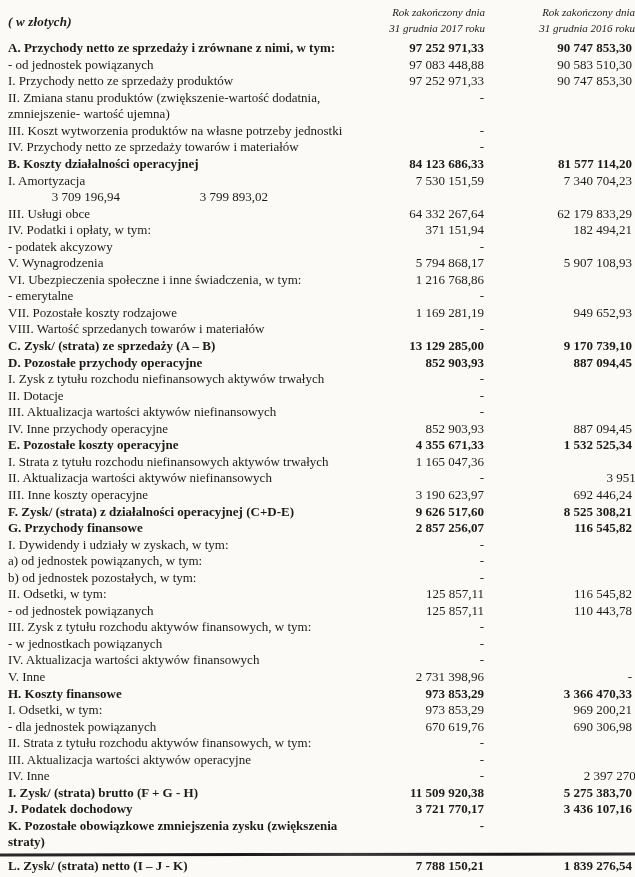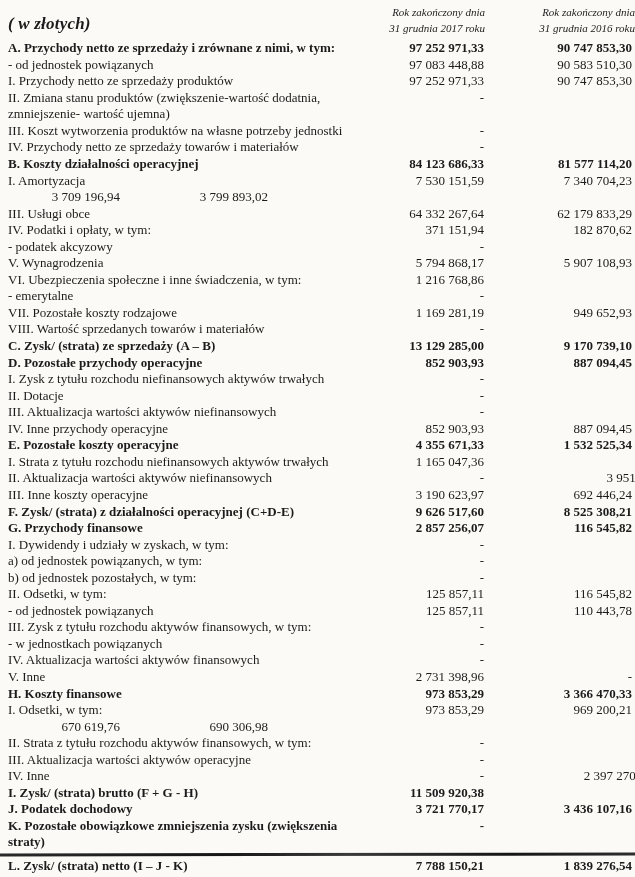--- a/index.html
+++ b/index.html
@@ -19,21 +19,21 @@
   
   .header {
     display: flex;
     align-items: flex-start;
     margin-bottom: 4px;
   }
   .header .fill { flex: 1 1 auto; }
   .currency-note {
     font-style: italic;
     font-weight: bold;
-    font-size: 17px;
+    font-size: 13px;
     padding-top: 9px;
     letter-spacing: 0.2px;
   }
   .hdr-col {
     font-style: italic;
     font-size: 11px;
     line-height: 15.6px;
     text-align: right;
     white-space: nowrap;
   }
@@ -141,21 +141,21 @@
 
   <div class="row">
     <div class="lbl">III. Usługi obce</div>
     <div class="val v1">64 332 267,64</div>
     <div class="val v2">62 179 833,29</div>
   </div>
 
   <div class="row">
     <div class="lbl">IV. Podatki i opłaty, w tym:</div>
     <div class="val v1">371 151,94</div>
-    <div class="val v2">182 870,62</div>
+    <div class="val v2">182 494,21</div>
   </div>
 
   <div class="row">
     <div class="lbl">- podatek akcyzowy</div>
     <div class="val v1 dash1">-</div>
     <div class="val v2 dash2">-</div>
   </div>
 
   <div class="row">
     <div class="lbl">V. Wynagrodzenia</div>
@@ -317,20 +317,21 @@
     <div class="val v2">3 366 470,33</div>
   </div>
 
   <div class="row">
     <div class="lbl">I. Odsetki, w tym:</div>
     <div class="val v1">973 853,29</div>
     <div class="val v2">969 200,21</div>
   </div>
 
   <div class="row">
+    <div class="lbl">- dla jednostek powiązanych</div>
     <div class="val v1">670 619,76</div>
     <div class="val v2">690 306,98</div>
   </div>
 
   <div class="row">
     <div class="lbl">II. Strata z tytułu rozchodu aktywów finansowych, w tym:</div>
     <div class="val v1 dash1">-</div>
     <div class="val v2 dash2">-</div>
   </div>
 
@@ -342,20 +343,21 @@
 
   <div class="row">
     <div class="lbl">IV. Inne</div>
     <div class="val v1 dash1">-</div>
     <div class="val v2">2 397 270,12</div>
   </div>
 
   <div class="row bold">
     <div class="lbl">I. Zysk/ (strata) brutto (F + G - H)</div>
     <div class="val v1">11 509 920,38</div>
+    <div class="val v2">5 275 383,70</div>
   </div>
 
   <div class="row bold">
     <div class="lbl">J. Podatek dochodowy</div>
     <div class="val v1">3 721 770,17</div>
     <div class="val v2">3 436 107,16</div>
   </div>
 
   <div class="row bold">
     <div class="lbl">K. Pozostałe obowiązkowe zmniejszenia zysku (zwiększenia straty)</div>

